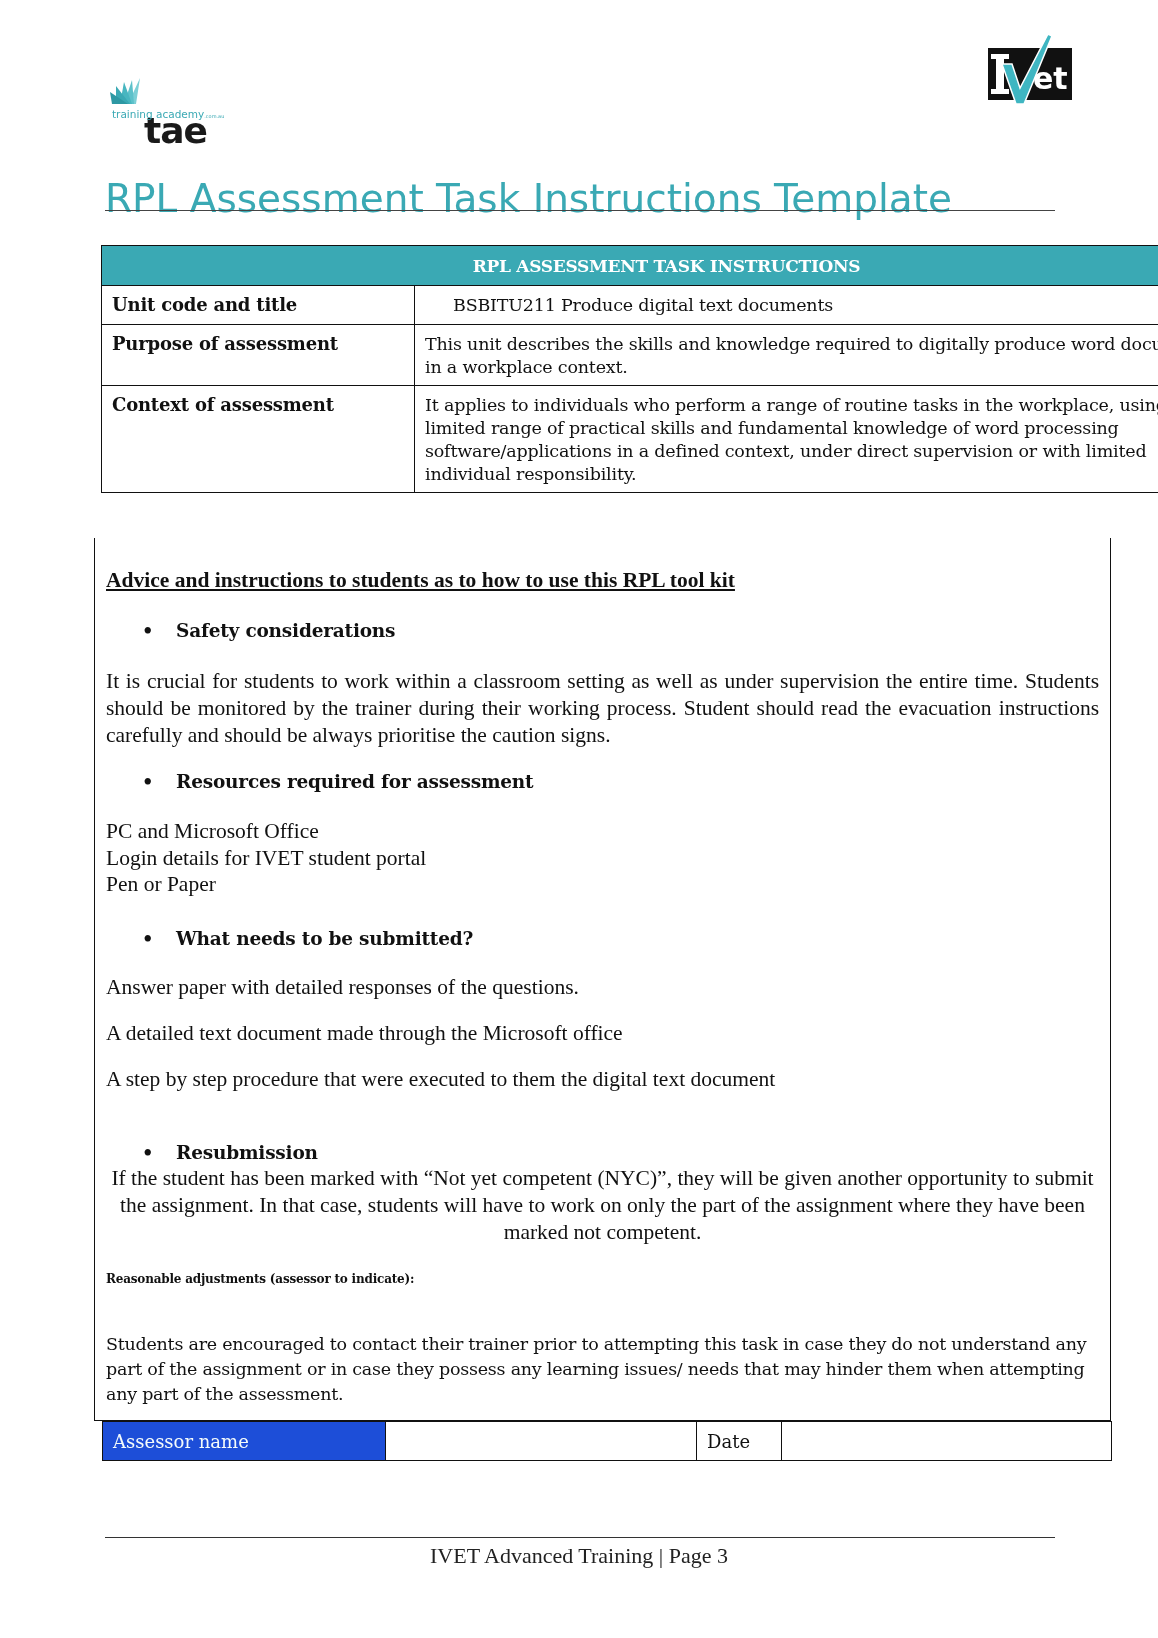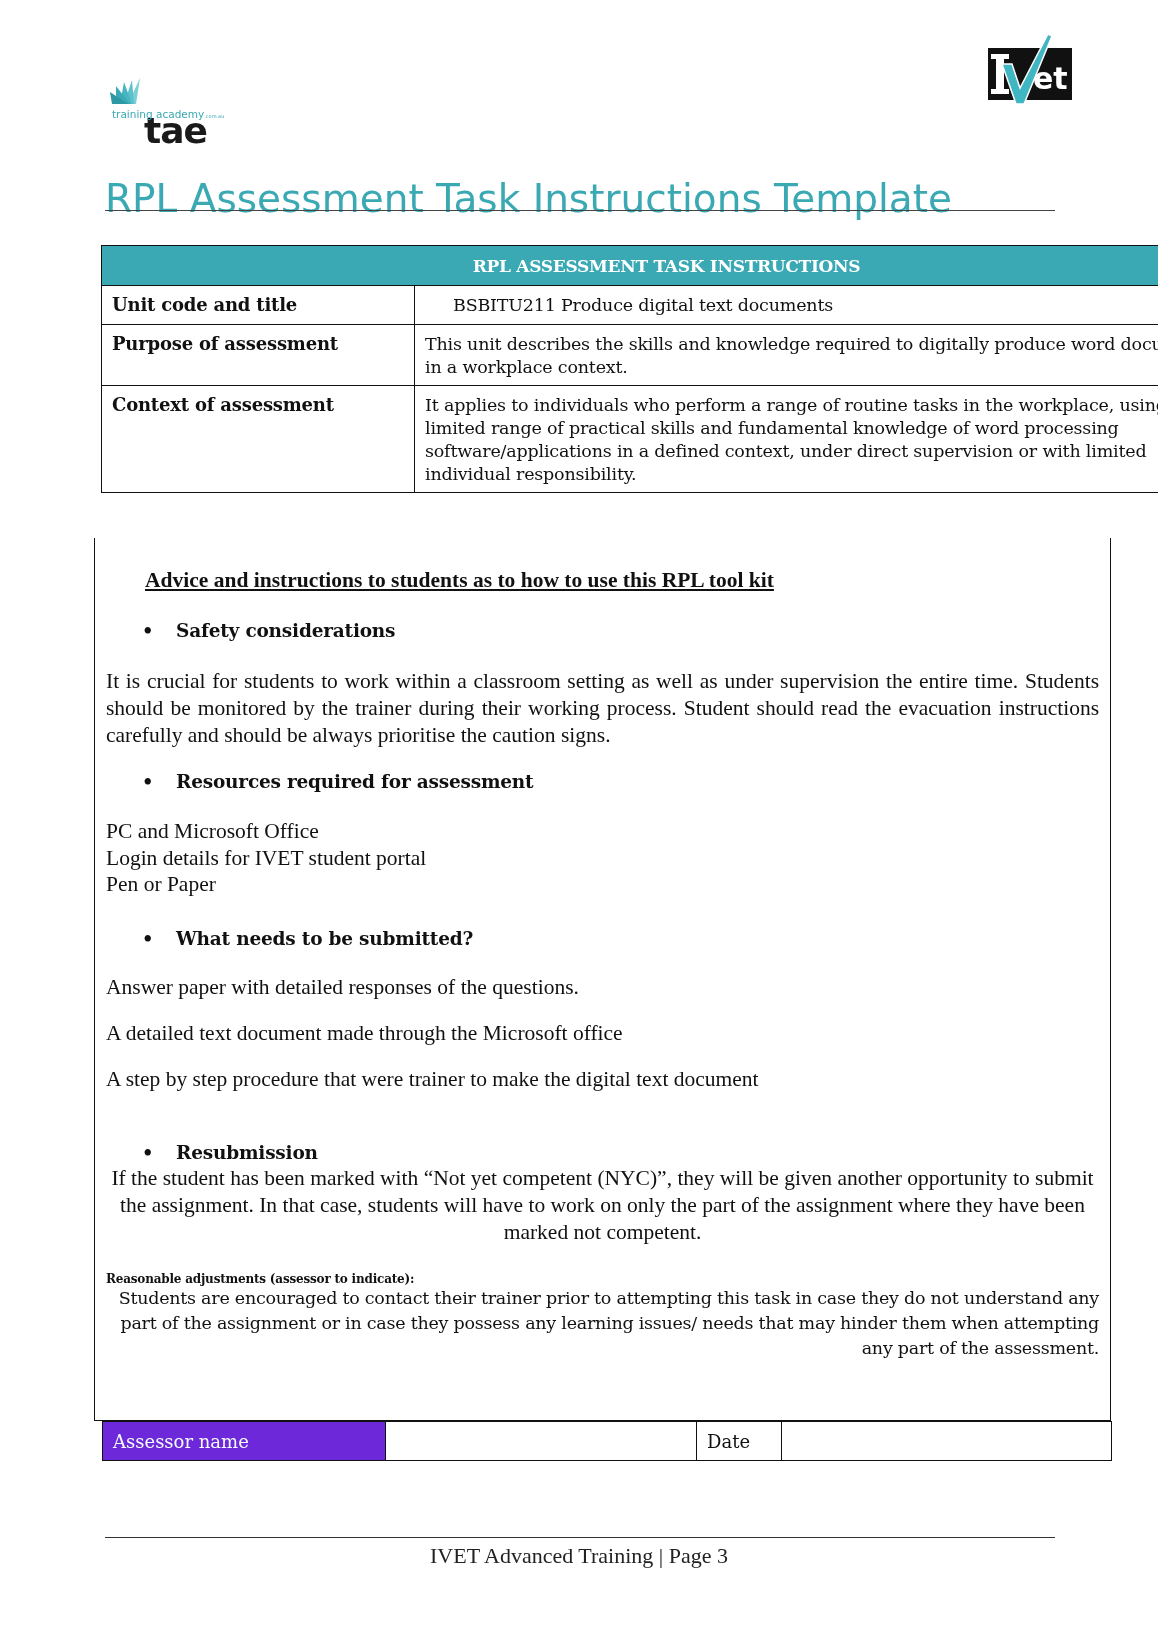--- a/index.html
+++ b/index.html
@@ -24,34 +24,34 @@
   .info-table th { background: #3aa9b4; color: #fff; height: 39px; font-family: "DejaVu Serif", serif; font-weight: bold; font-size: 17px; text-align: center; vertical-align: middle; letter-spacing: -0.3px; }
   .info-table td.label { width: 292px; font-family: "DejaVu Serif", serif; font-weight: bold; font-size: 18px; padding: 8px 10px 6px 10px; letter-spacing: -0.2px; }
   .info-table td.value { font-family: "DejaVu Serif", serif; font-size: 17.5px; padding: 8px 10px 6px 10px; line-height: 23px; letter-spacing: -0.2px; }
   .info-table tr.r1 td { height: 24px; }
   .info-table tr.r2 td { height: 24px; }
   .info-table td.value.bold { font-weight: normal; padding-left: 38px; }
 
   
   .advice-box { position: absolute; left: 94px; top: 538px; width: 1017px; height: 883px; border-left: 1.5px solid #111; border-right: 1.5px solid #111; border-bottom: 1.5px solid #111; box-sizing: border-box; }
   .advice-box .inner { position: absolute; left: 11px; right: 11px; top: 0; }
-  .adv-heading { position: absolute; left: 0; top: 30px; font-family: "Liberation Serif", serif; font-weight: bold; font-size: 21.5px; text-decoration: underline; white-space: nowrap; margin-left: 39px; }
+  .adv-heading { position: absolute; left: 0; top: 30px; font-family: "Liberation Serif", serif; font-weight: bold; font-size: 21.5px; text-decoration: underline; white-space: nowrap; }
   .bullet-head { position: absolute; left: 0; font-family: "DejaVu Serif", serif; font-weight: bold; font-size: 18.5px; white-space: nowrap; letter-spacing: -0.2px; }
   .bullet-head .dot { position: absolute; left: 36px; top: 0; font-size: 18px; }
   .bullet-head .txt { position: absolute; left: 70px; top: 0; }
   .para { position: absolute; left: 0; right: 0; font-family: "Liberation Serif", serif; font-size: 21.5px; line-height: 27px; }
   .para.justify { text-align: justify; text-align-last: left; }
   .para-plain { position: absolute; left: 0; font-family: "Liberation Serif", serif; font-size: 21.5px; line-height: 26.5px; white-space: nowrap; }
   .adj-heading { position: absolute; left: 0; font-family: "DejaVu Serif", serif; font-weight: bold; font-size: 12px; white-space: nowrap; letter-spacing: -0.2px; }
   .adj-para { position: absolute; left: 0; right: 0; font-family: "DejaVu Serif", serif; font-size: 17.5px; line-height: 25px; letter-spacing: -0.25px; }
 
   
   .assessor-table { position: absolute; left: 102px; top: 1421px; width: 1010px; border-collapse: collapse; }
   .assessor-table td { border: 1.5px solid #111; height: 38px; padding: 0 10px; font-family: "DejaVu Serif", serif; font-size: 18px; vertical-align: middle; }
-  .assessor-table td.teal { background: #6d28d9; color: #f4fbfb; width: 262px; }
+  .assessor-table td.teal { background: #1d4ed8; color: #f4fbfb; width: 262px; }
   .assessor-table td.blank1 { width: 290px; }
   .assessor-table td.date-label { width: 64px; }
 
   
   .footer-rule { position: absolute; left: 105px; top: 1537px; width: 950px; height: 1px; background: #333; }
   .footer-text { position: absolute; left: 0; width: 1158px; top: 1543px; text-align: center; font-family: "Liberation Serif", serif; font-size: 22px; color: #222; }
 </style>
 </head>
 <body>
 
@@ -116,30 +116,30 @@
     <div class="para-plain" style="top:280px;">PC and Microsoft Office</div>
     <div class="para-plain" style="top:307px;">Login details for IVET student portal</div>
     <div class="para-plain" style="top:333px;">Pen or Paper</div>
 
     <div class="bullet-head" style="top:390px;">
       <span class="dot">•</span>
       <span class="txt">What needs to be submitted?</span>
     </div>
     <div class="para-plain" style="top:436px;">Answer paper with detailed responses of the questions.</div>
     <div class="para-plain" style="top:482px;">A detailed text document made through the Microsoft office</div>
-    <div class="para-plain" style="top:528px;">A step by step procedure that were trainer to make the digital text document</div>
+    <div class="para-plain" style="top:528px;">A step by step procedure that were executed to them the digital text document</div>
 
     <div class="bullet-head" style="top:604px;">
       <span class="dot">•</span>
       <span class="txt">Resubmission</span>
     </div>
     <div class="para" style="top:627px;text-align:center;">If the student has been marked with “Not yet competent (NYC)”, they will be given another opportunity to submit the assignment. In that case, students will have to work on only the part of the assignment where they have been marked not competent.</div>
 
     <div class="adj-heading" style="top:734px;">Reasonable adjustments (assessor to indicate):</div>
-    <div class="adj-para" style="top:748px;text-align:right;">Students are encouraged to contact their trainer prior to attempting this task in case they do not understand any part of  the assignment or in case they possess any learning issues/ needs that may hinder them when attempting any part of the assessment.</div>
+    <div class="adj-para" style="top:794px;">Students are encouraged to contact their trainer prior to attempting this task in case they do not understand any part of  the assignment or in case they possess any learning issues/ needs that may hinder them when attempting any part of the assessment.</div>
   </div>
 </div>
 
 <table class="assessor-table">
   <tbody>
       <tr>
     <td class="teal">Assessor name</td>
     <td class="blank1"></td>
     <td class="date-label">Date</td>
     <td></td>

